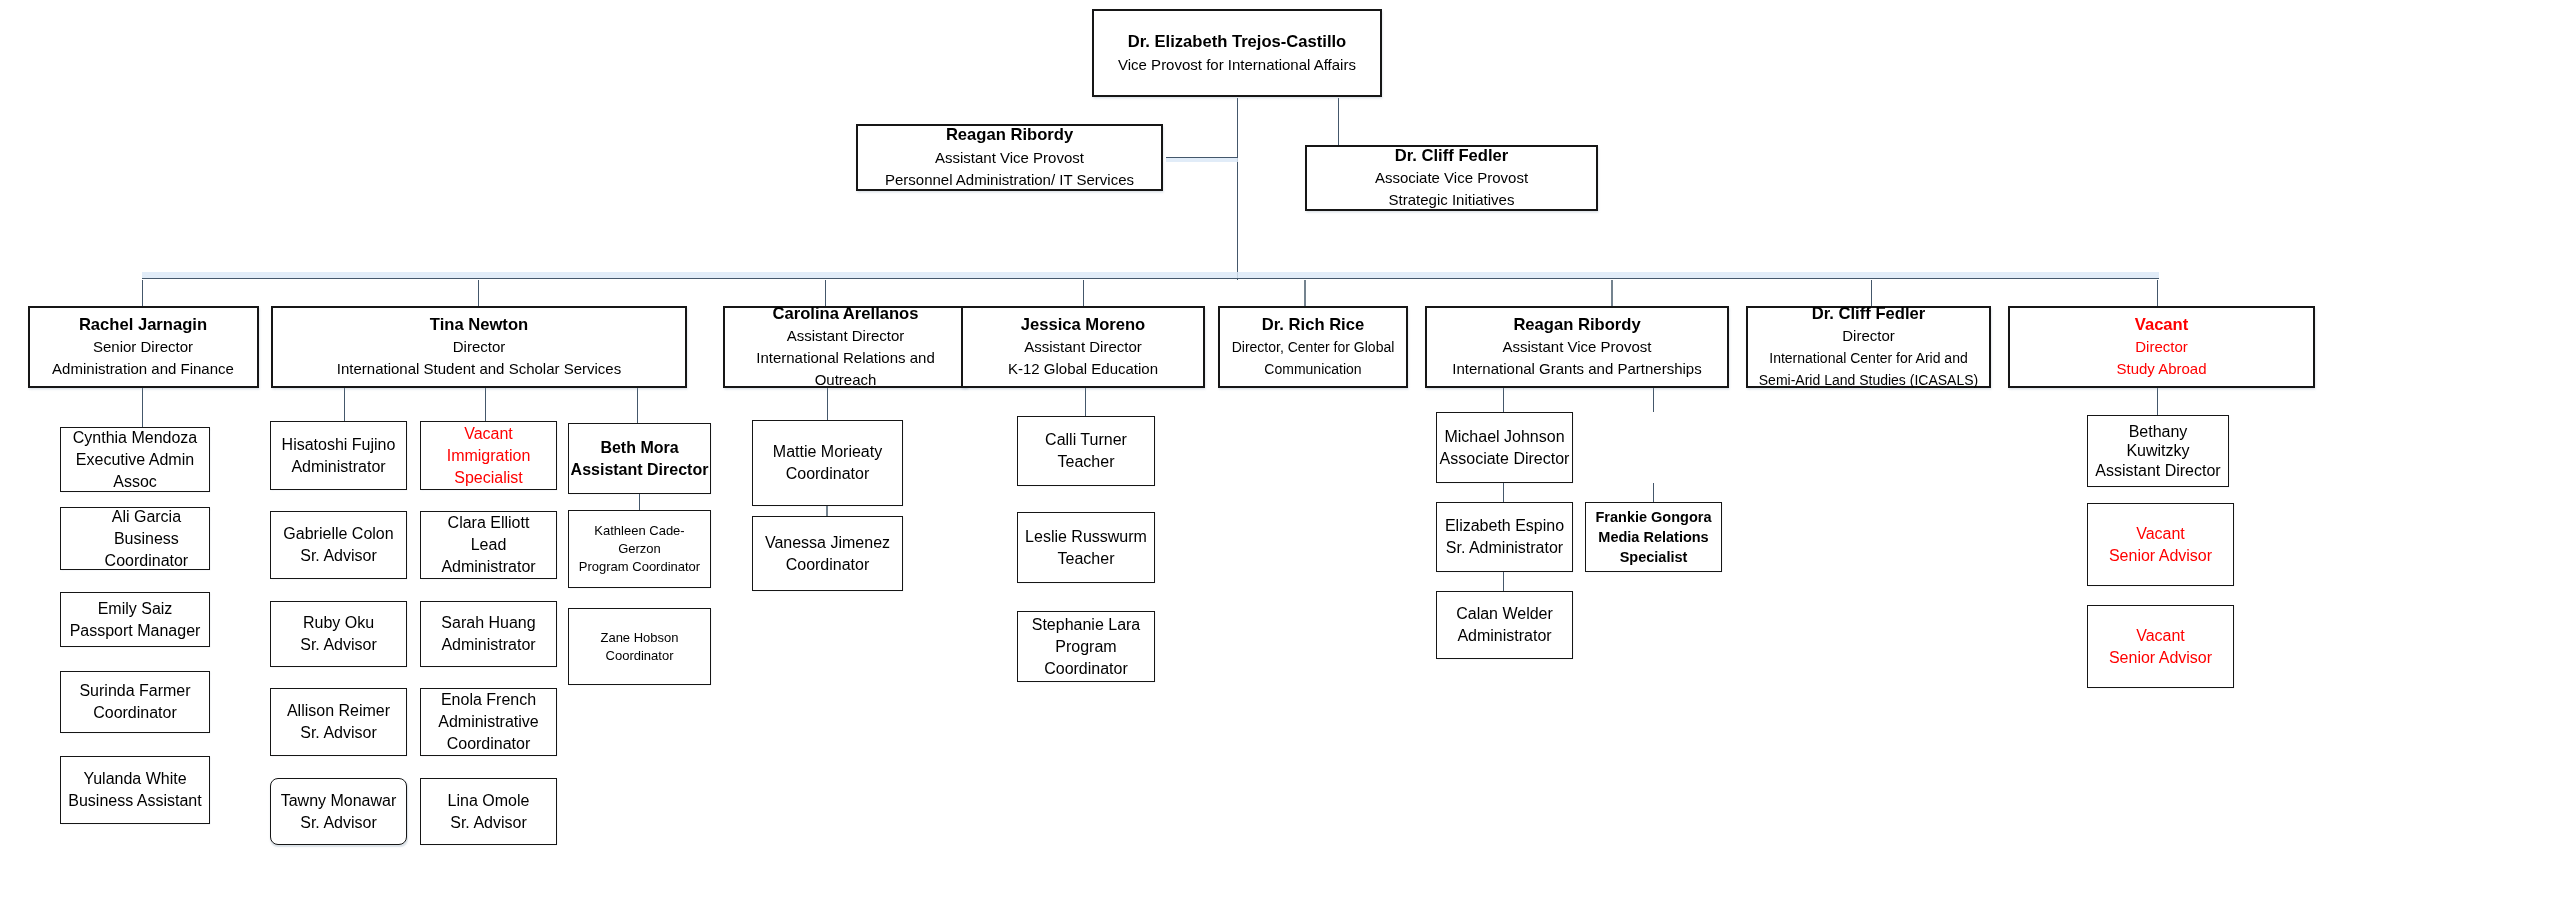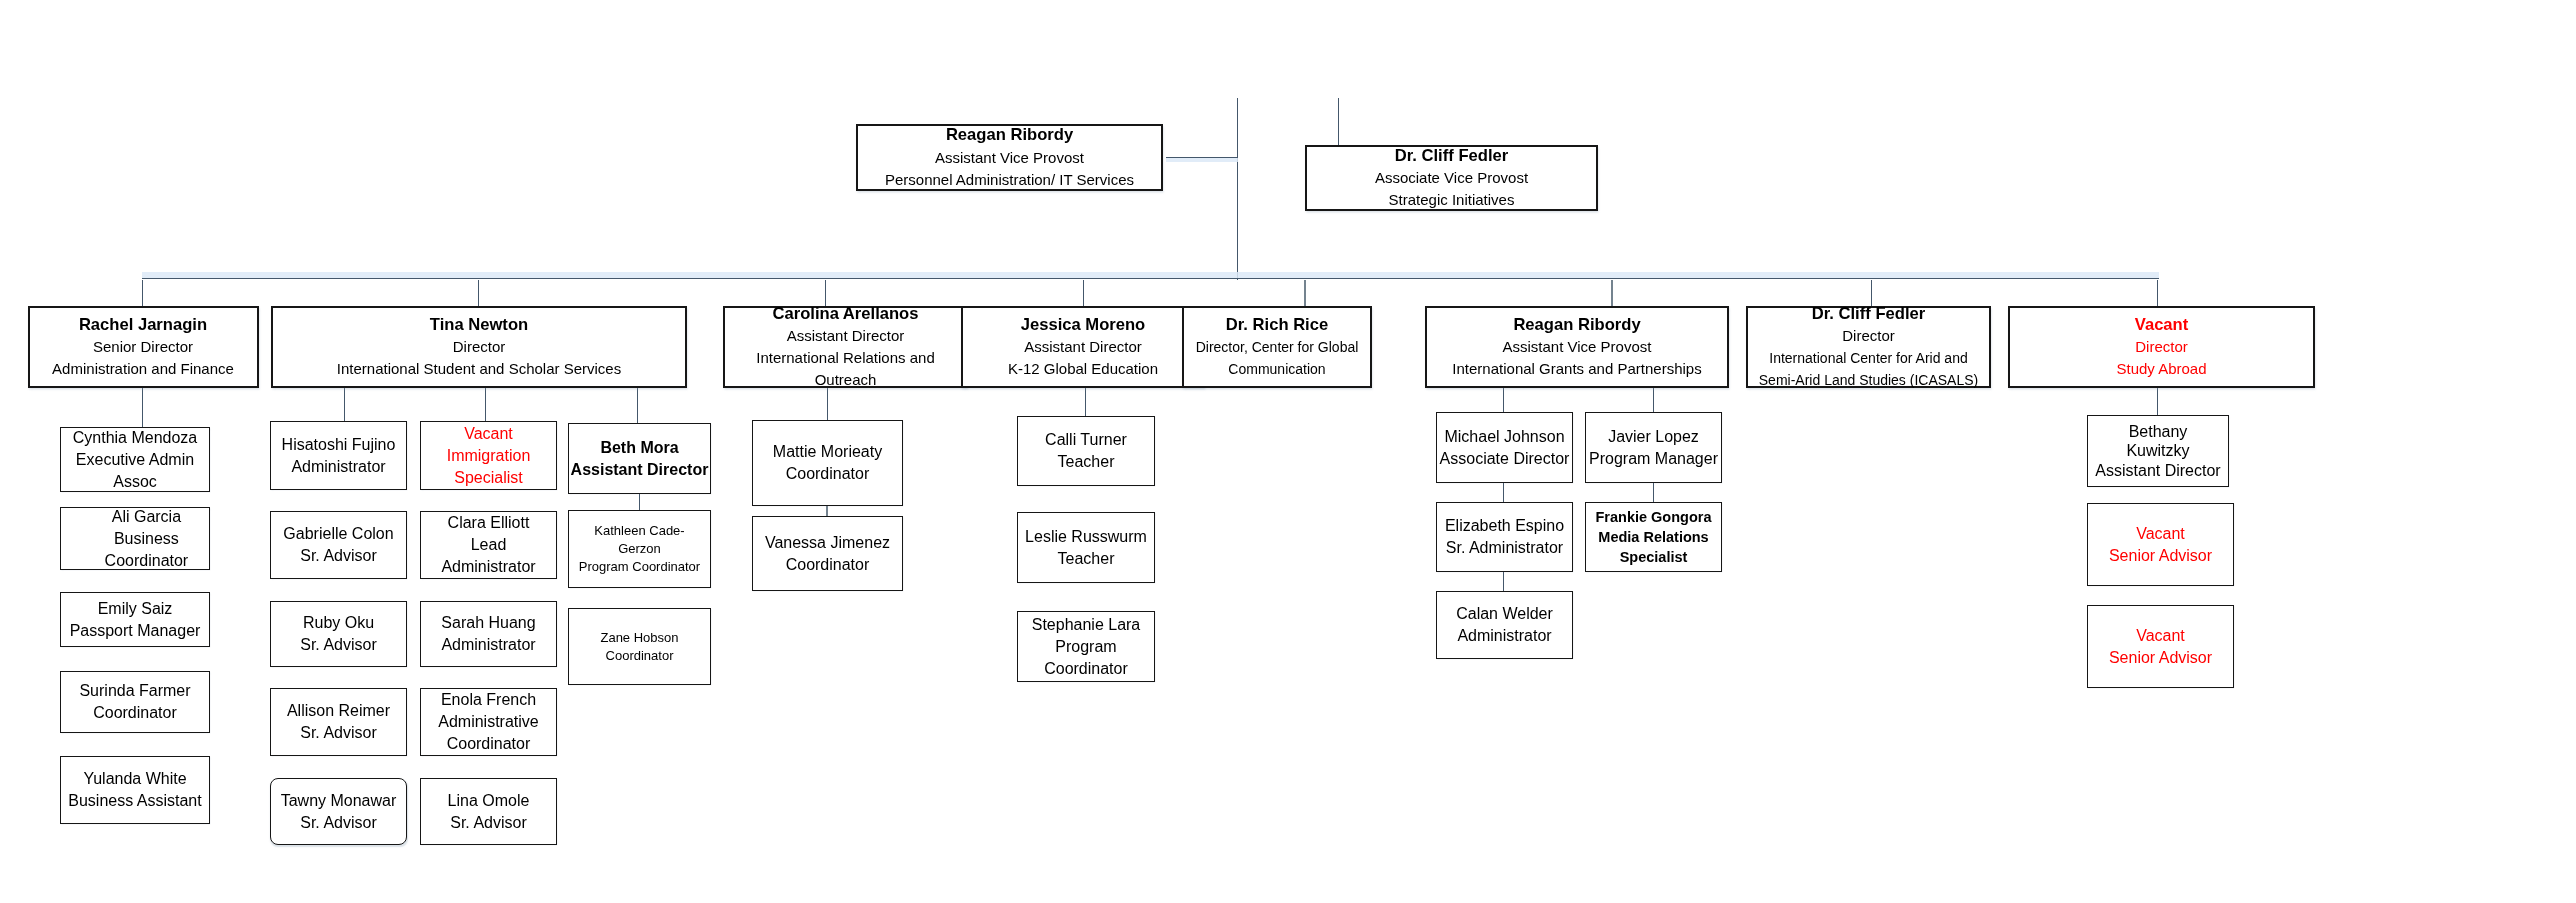--- a/index.html
+++ b/index.html
@@ -58,20 +58,24 @@
   <div class="vline" style="left:1503px;top:388px;height:24px;"></div>
   <div class="vline" style="left:1653px;top:388px;height:24px;"></div>
   <div class="vline" style="left:2157px;top:388px;height:27px;"></div>
 
   <div class="vline" style="left:639px;top:494px;height:16px;"></div>
   <div class="vline gline" style="left:826px;top:494px;height:22.4px;"></div>
   <div class="vline" style="left:1503px;top:483px;height:19.5px;"></div>
   <div class="vline" style="left:1503px;top:572px;height:19px;"></div>
   <div class="vline" style="left:1653px;top:483px;height:19.5px;"></div>
 
+  <div class="node" style="left:1092px;top:9.4px;width:290px;height:88px;">
+    <div class="nm">Dr. Elizabeth Trejos-Castillo</div>
+    <div class="ti">Vice Provost for International Affairs</div>
+  </div>
 
   <div class="node" style="left:856px;top:124px;width:307px;height:67px;">
     <div class="nm">Reagan Ribordy</div>
     <div class="ti">Assistant Vice Provost</div>
     <div class="ti">Personnel Administration/ IT Services</div>
   </div>
   <div class="node" style="left:1305px;top:145px;width:293px;height:66px;">
     <div class="nm">Dr. Cliff Fedler</div>
     <div class="ti">Associate Vice Provost</div>
     <div class="ti">Strategic Initiatives</div>
@@ -91,21 +95,21 @@
     <div class="nm">Carolina Arellanos</div>
     <div class="ti">Assistant Director</div>
     <div class="ti">International Relations and</div>
     <div class="ti">Outreach</div>
   </div>
   <div class="node" style="left:961px;top:306px;width:244px;height:82px;align-items:center;">
     <div class="nm">Jessica Moreno</div>
     <div class="ti">Assistant Director</div>
     <div class="ti">K-12 Global Education</div>
   </div>
-  <div class="node" style="left:1182px;top:306px;width:190px;height:82px;">
+  <div class="node" style="left:1218px;top:306px;width:190px;height:82px;">
     <div class="nm">Dr. Rich Rice</div>
     <div class="ti fit">Director, Center for Global</div>
     <div class="ti fit">Communication</div>
   </div>
   <div class="node" style="left:1425px;top:306px;width:304px;height:82px;">
     <div class="nm">Reagan Ribordy</div>
     <div class="ti">Assistant Vice Provost</div>
     <div class="ti">International Grants and Partnerships</div>
   </div>
   <div class="node" style="left:1746px;top:306px;width:245px;height:82px;">
@@ -231,24 +235,20 @@
   </div>
   <div class="node child" style="left:1436px;top:502px;width:137px;height:70px;">
     <div class="ln">Elizabeth Espino</div>
     <div class="ln">Sr. Administrator</div>
   </div>
   <div class="node child" style="left:1436px;top:591px;width:137px;height:68px;">
     <div class="ln">Calan Welder</div>
     <div class="ln">Administrator</div>
   </div>
 
-  <div class="node child" style="left:1585px;top:412px;width:137px;height:71px;">
-    <div class="ln">Javier Lopez</div>
-    <div class="ln">Program Manager</div>
-  </div>
   <div class="node child" style="left:1585px;top:502px;width:137px;height:70px;">
     <div class="ln bold" style="font-size:14.5px;line-height:20px;">Frankie Gongora</div>
     <div class="ln bold" style="font-size:14.5px;line-height:20px;">Media Relations</div>
     <div class="ln bold" style="font-size:14.5px;line-height:20px;">Specialist</div>
   </div>
 
   <div class="node child" style="left:2087px;top:415px;width:142px;height:72px;text-align:right;">
     <div class="ln" style="line-height:19.5px;">Bethany</div>
     <div class="ln" style="line-height:19.5px;">Kuwitzky</div>
     <div class="ln" style="line-height:19.5px;">Assistant Director</div>

